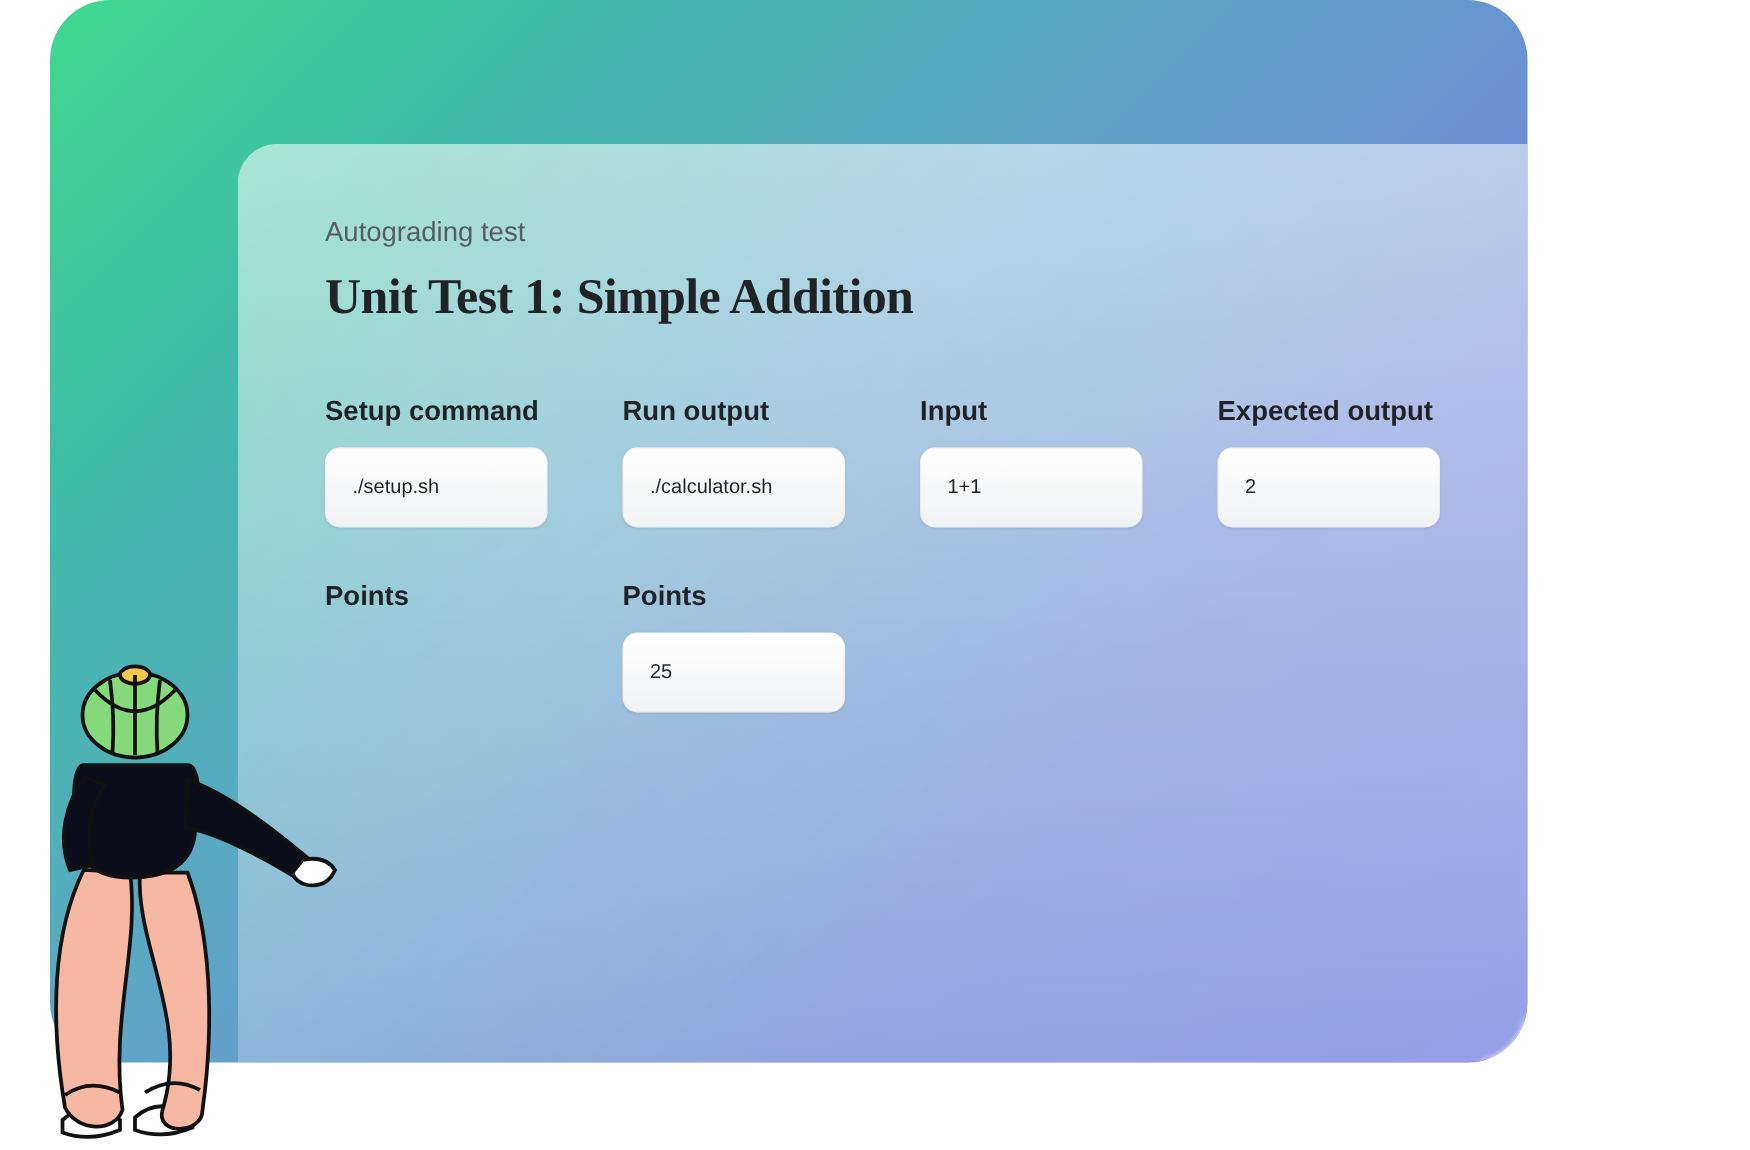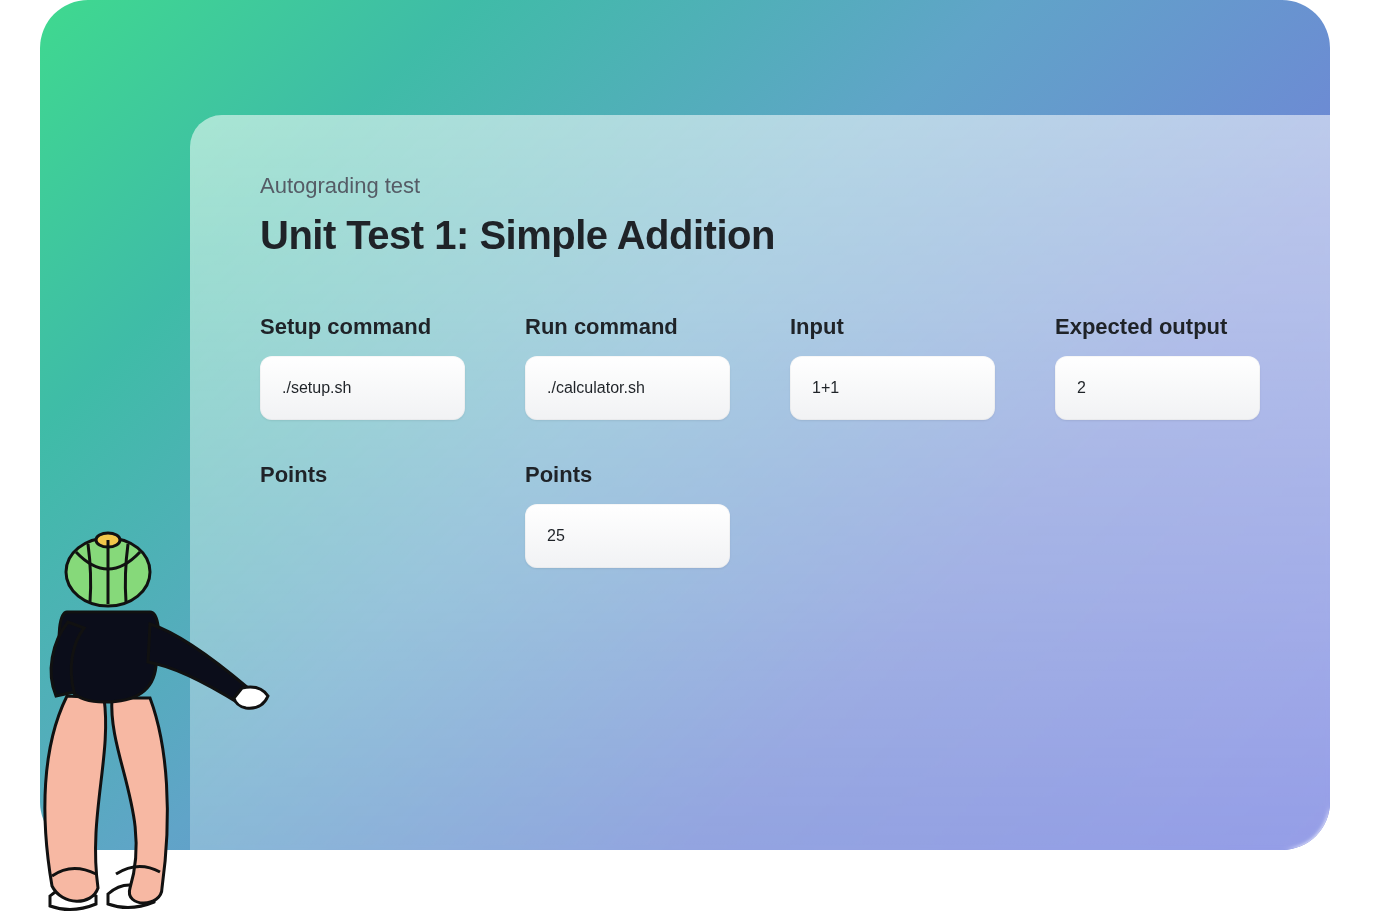--- a/index.html
+++ b/index.html
@@ -1,21 +1,21 @@
 <!DOCTYPE html>
 <html><head>
 <meta charset="utf-8">
 <style>
   * { box-sizing: border-box; margin: 0; padding: 0; }
   html, body { width: 1400px; height: 920px; background: #fff; font-family: -apple-system, BlinkMacSystemFont, "Segoe UI", Helvetica, Arial, sans-serif; }
   .stage {
     position: absolute;
     left: 40px;
     top: 0;
-    width: 1290px;
+    width: 1182px;
     height: 850px;
     border-radius: 48px;
     background: linear-gradient(135deg, #3fd98f 0%, #3fbca7 20%, #60a4c8 45%, #6f86d6 70%, #727de0 100%);
     overflow: hidden;
   }
   .panel {
     position: absolute;
     left: 150px;
     top: 115px;
     right: 0;
@@ -30,20 +30,21 @@
     color: #555c66;
     font-weight: 400;
     margin-bottom: 14px;
   }
   .title {
     font-size: 40px;
     font-weight: 650;
     color: #1f2328;
     letter-spacing: -0.5px;
     margin-bottom: 56px;
+    font-family: Liberation Serif, serif;
   }
   .grid {
     display: grid;
     grid-template-columns: 1fr 1fr 1fr 1fr;
     column-gap: 60px;
     row-gap: 42px;
   }
   .field-label {
     font-size: 22px;
     font-weight: 600;
@@ -82,21 +83,21 @@
     <h1 class="title">Unit Test 1: Simple Addition</h1>
 
     <div class="grid">
 
       <div>
         <label class="field-label">Setup command</label>
         <input class="field-input" value="./setup.sh" style="">
       </div>
 
       <div>
-        <label class="field-label">Run command</label>
+        <label class="field-label">Run output</label>
         <input class="field-input" value="./calculator.sh" style="">
       </div>
 
       <div>
         <label class="field-label">Input</label>
         <input class="field-input" value="1+1" style="">
       </div>
 
       <div>
         <label class="field-label">Expected output</label>

